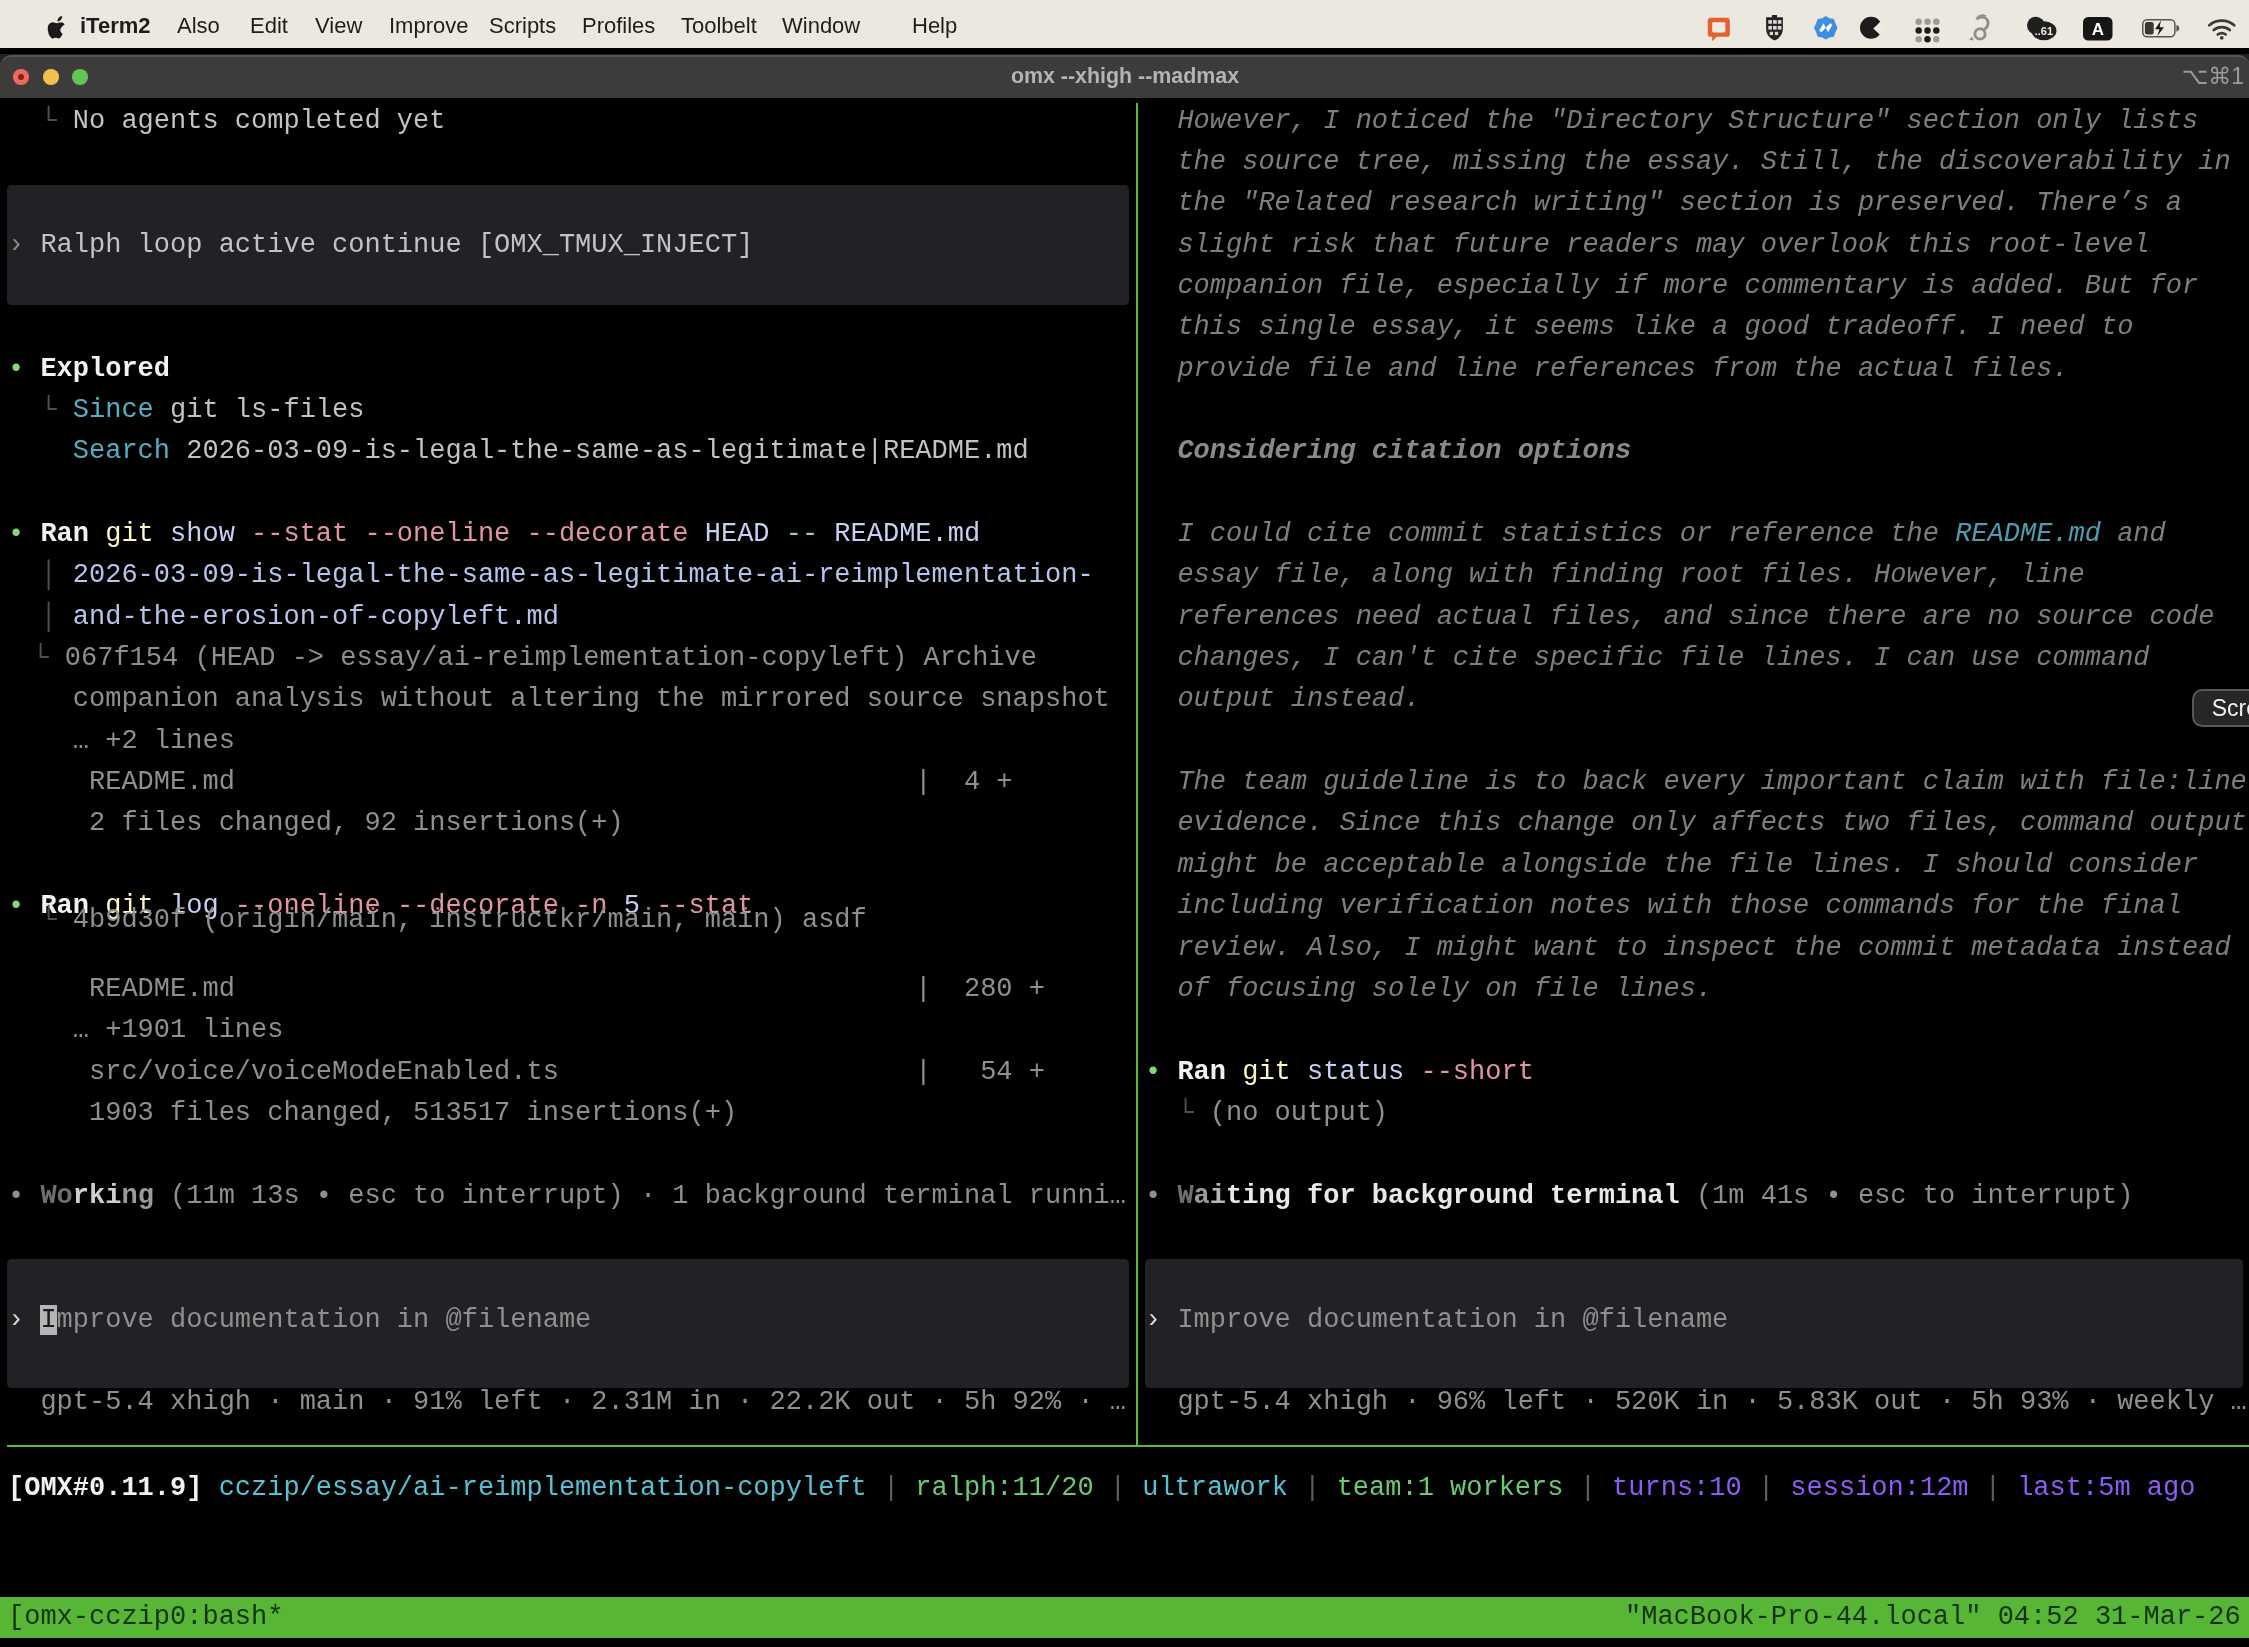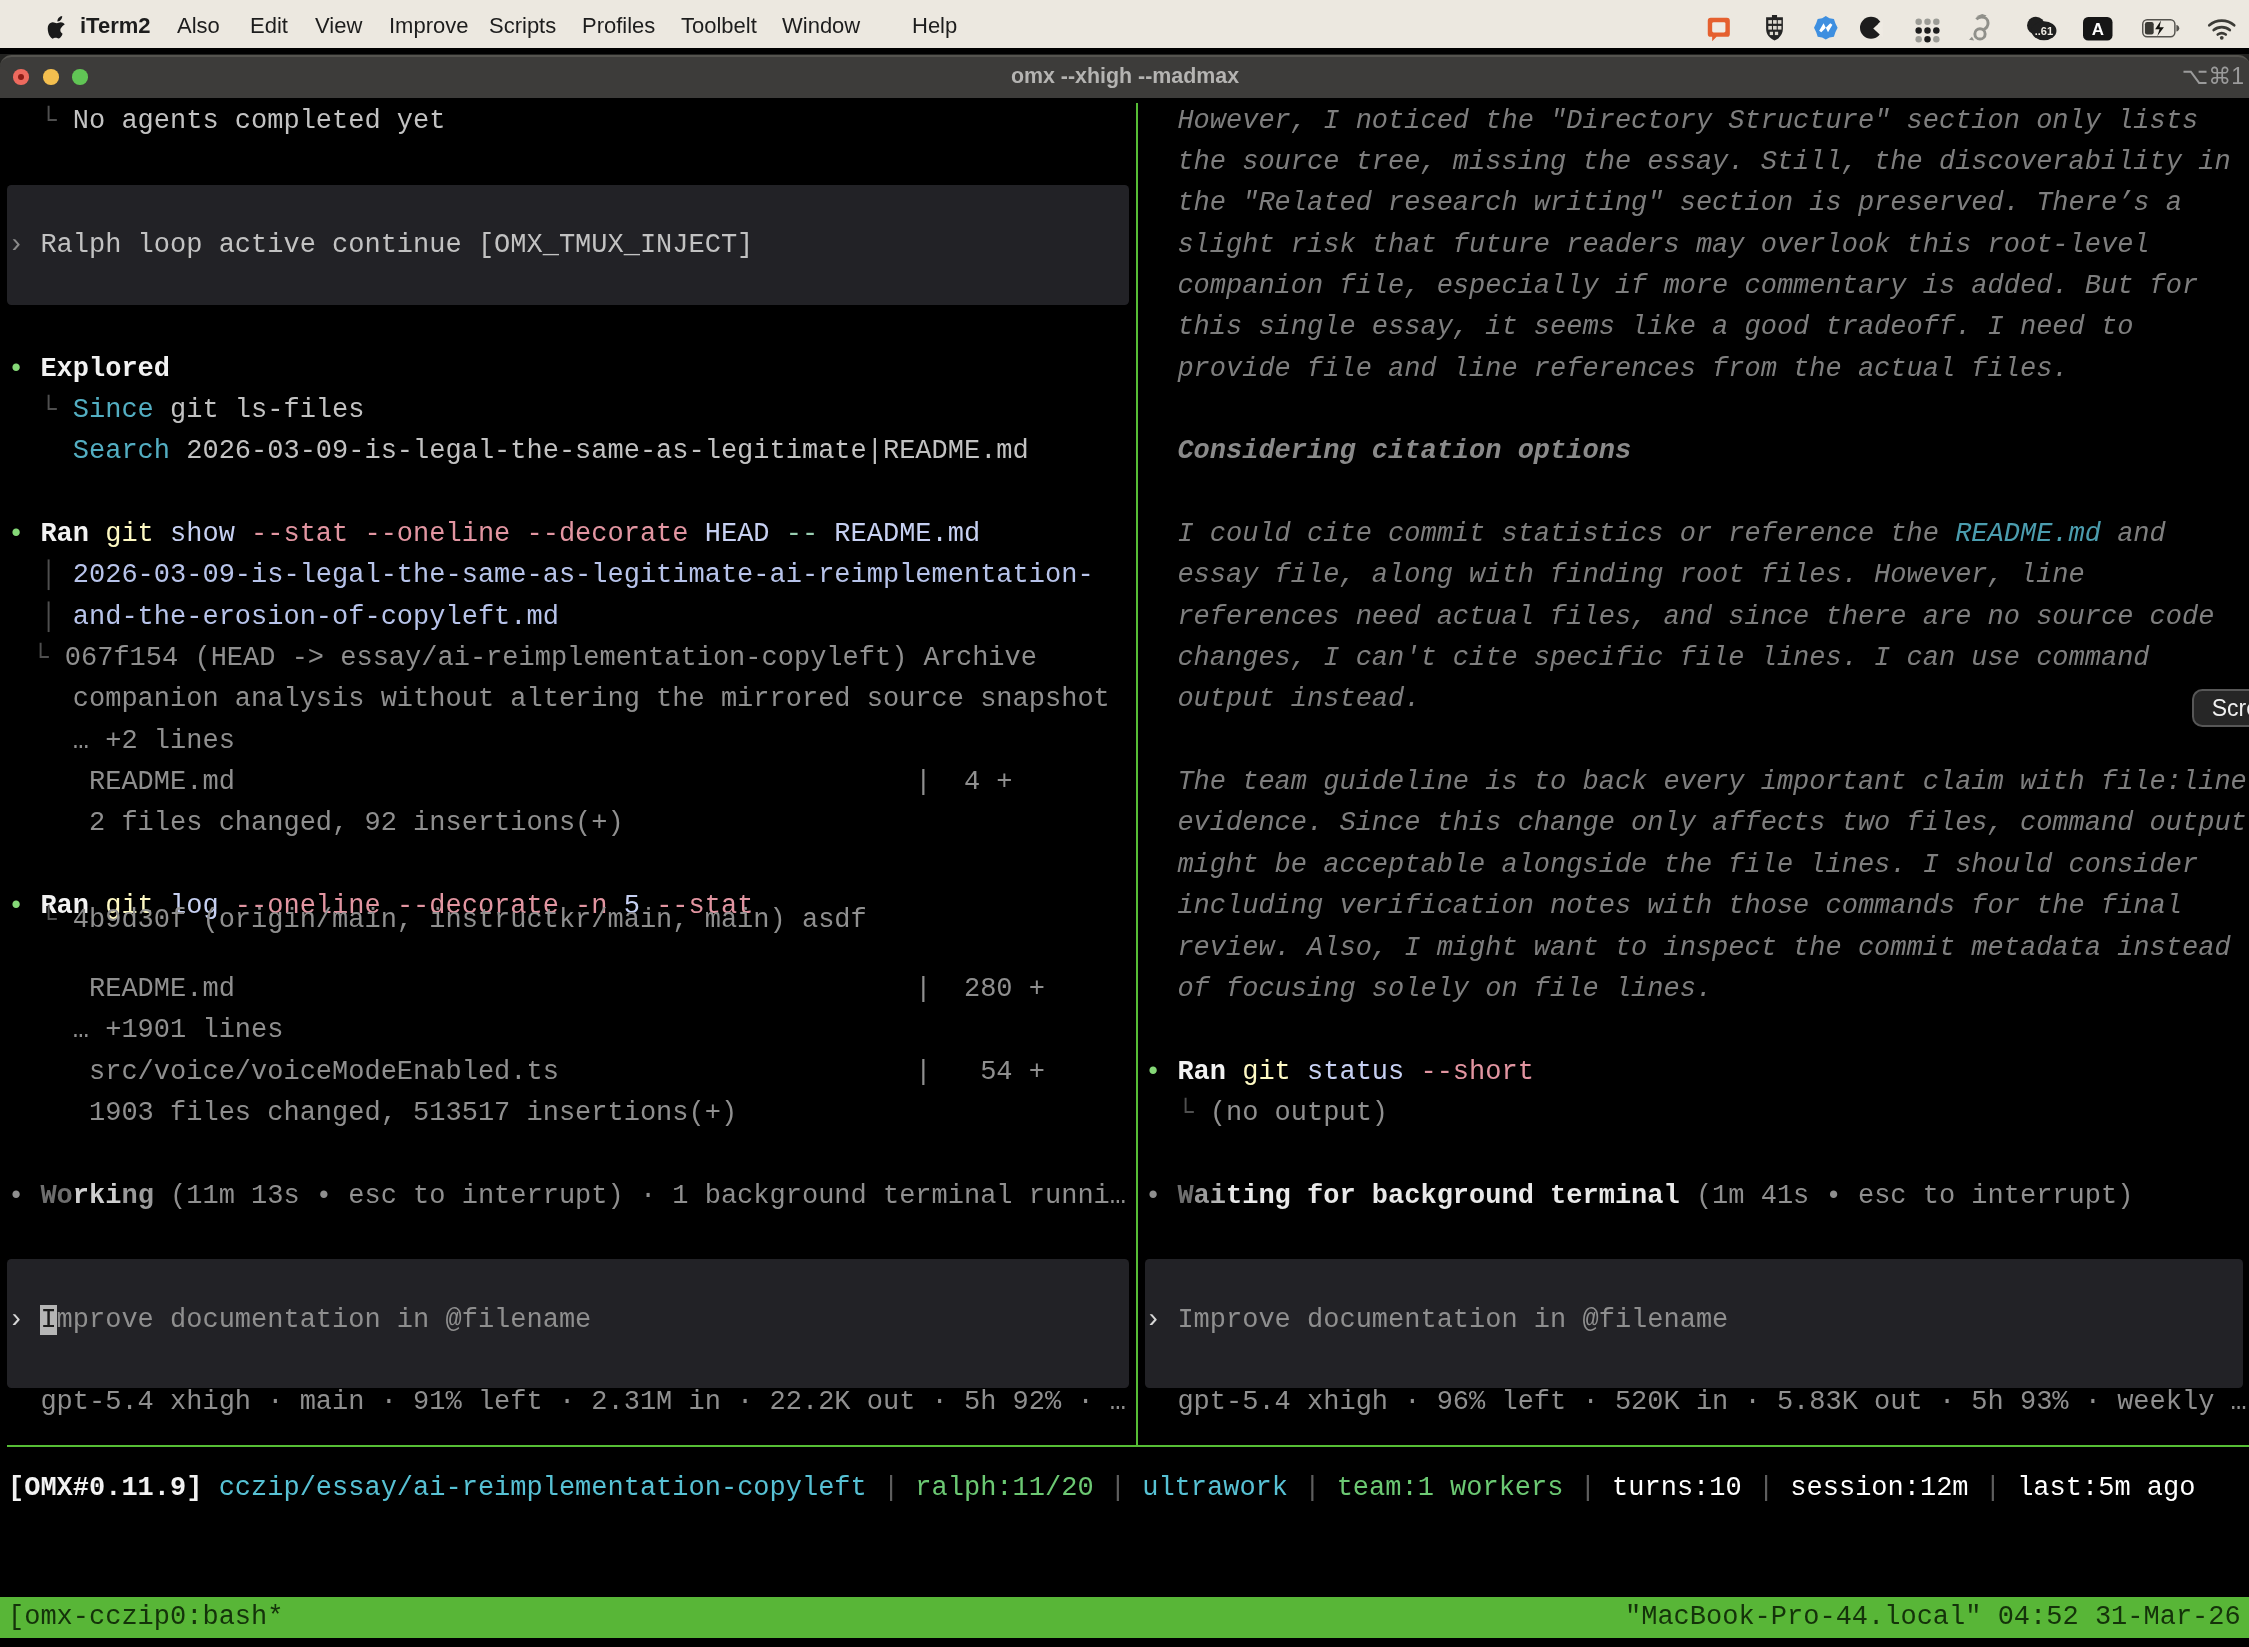--- a/index.html
+++ b/index.html
@@ -35,21 +35,21 @@
 .pr{color:#8a8a8a}
 .prw{color:#d6d6d6}
 .cur{background:#b5b5b5;color:#1c1c1c}
 .sh1{color:#6e6e6e}
 .sh2{color:#9a9a9a}
 .sh3{color:#cfcfcf}
 .sh4{color:#b5b5b5}
 .shw{color:#e9e9e9}
 .scy{color:#57c1d4}
 .sgr{color:#6cc973}
-.sdim{color:#ffffff}
+.sdim{color:#8b5cf6}
 .pipe{color:#5e5e5e}
 .tm{color:#14330a}
 .tmuxbar{position:absolute;left:0;top:1597px;width:2250px;height:41px;background:#58b637}
 .scre{position:absolute;left:2192px;top:689px;width:58px;height:38px;background:#262626;border:2.2px solid #575757;border-right:none;border-radius:10.3px 0 0 10.3px;color:#f0f0f0;font-family:"Liberation Sans",sans-serif;font-size:23px;line-height:34px;padding-left:17.7px}
 </style></head>
 <body>
 <div class="backstrip"></div>
 <div class="menubar">
     <svg class="abs" style="left:47px;top:15.5px" width="20" height="23.6" viewBox="0 0 27 32">
 <path fill="#1a1a1a" d="M18.7 5.2c1.2-1.5 2.1-3.6 1.8-5.2-1.6.1-3.5 1.1-4.7 2.5-1 1.2-2 3.3-1.7 5 1.8.2 3.5-.9 4.6-2.3z"></path>

